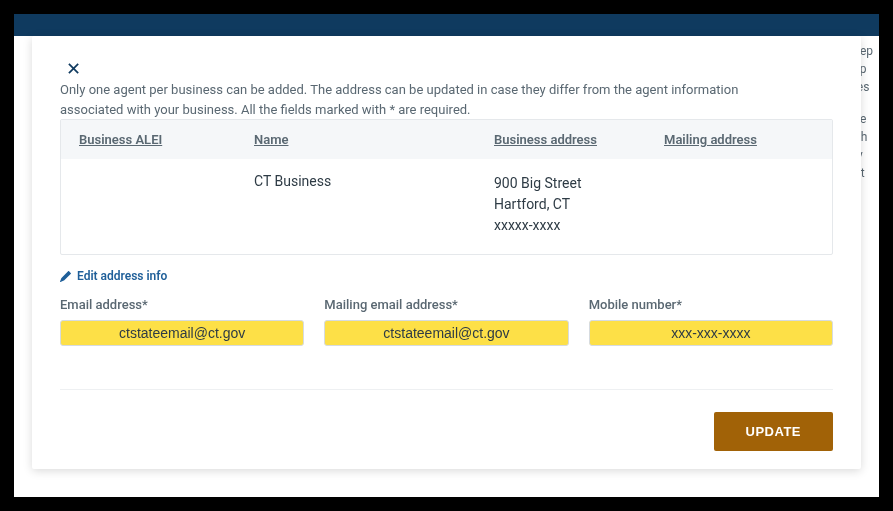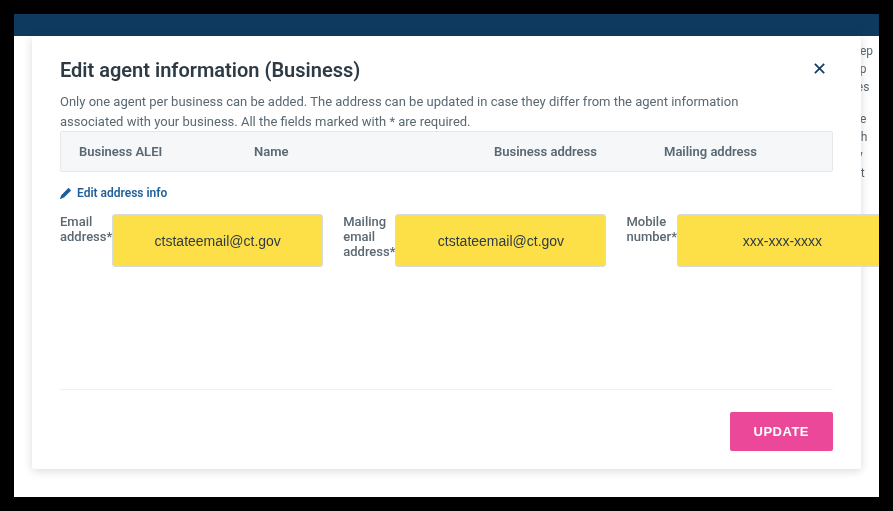--- a/index.html
+++ b/index.html
@@ -88,20 +88,21 @@
       border-radius: 2px;
       margin-bottom: 14px;
     }
     .table-header-row {
       display: flex;
       background: #f5f7f9;
       padding: 12px 18px;
       font-size: 13px;
       font-weight: 600;
       color: #5a6872;
+      text-decoration: underline;
     }
     .table-data-row {
       display: flex;
       padding: 14px 18px 18px 18px;
       font-size: 14px;
       color: #2e3b45;
     }
     .col-alei { flex: 0 0 175px; }
     .col-name { flex: 0 0 200px; }
     .col-baddr { flex: 0 0 210px; padding-left: 40px; }
@@ -120,20 +121,21 @@
     }
     .edit-link svg { width: 11px; height: 11px; }
     .form-row {
       display: flex;
       gap: 20px;
       margin-top: 4px;
     }
     .form-group {
       flex: 1;
       display: flex;
+      flex-direction: column;
     }
     .form-label {
       font-size: 13px;
       color: #5a6872;
       font-weight: 500;
       margin-bottom: 8px;
     }
     .form-input {
       border: 1px solid #d6dbe0;
       border-radius: 3px;
@@ -145,27 +147,27 @@
       text-align: center;
     }
     .modal-footer {
       margin-top: auto;
       padding-top: 22px;
       border-top: 1px solid #eef0f2;
       display: flex;
       justify-content: flex-end;
     }
     .update-btn {
-      background: #ec4899;
+      background: #a16207;
       color: #fff;
       border: none;
       font-size: 13px;
       font-weight: 700;
       letter-spacing: 0.5px;
-      padding: 12px 24px;
+      padding: 12px 32px;
       border-radius: 2px;
       cursor: pointer;
     }
   </style>
 </head>
 <body>
 
 <div class="outer-frame">
   <div class="top-band"></div>
   <div class="bg-text">
@@ -174,34 +176,43 @@
     <div>ines</div>
     <div style="height:14px"></div>
     <div>ase</div>
     <div>n th</div>
     <div>ply</div>
     <div>nt t</div>
   </div>
 
   <div class="modal">
     <div class="modal-header">
-      <h2 class="modal-title">Edit agent information (Business)</h2>
       <button class="close-btn">
         <span>✕</span>
       </button>
     </div>
     <p class="modal-subtitle">Only one agent per business can be added. The address can be updated in case they differ from the agent information associated with your business. All the fields marked with * are required.</p>
 
     <div class="table-wrap">
       <div class="table-header-row">
         <div class="col-alei">Business ALEI</div>
         <div class="col-name">Name</div>
         <div class="col-baddr">Business address</div>
         <div class="col-maddr">Mailing address</div>
       </div>
+      <div class="table-data-row">
+        <div class="col-alei"></div>
+        <div class="col-name">CT Business</div>
+        <div class="col-baddr">
+          <div class="addr-line">900 Big Street</div>
+          <div class="addr-line">Hartford, CT</div>
+          <div class="addr-line">xxxxx-xxxx</div>
+        </div>
+        <div class="col-maddr"></div>
+      </div>
     </div>
 
     <a class="edit-link">
       <svg viewBox="0 0 16 16" fill="#1f5f99">
           <path d="M12.146.146a.5.5 0 0 1 .708 0l3 3a.5.5 0 0 1 0 .708l-10 10a.5.5 0 0 1-.168.11l-5 2a.5.5 0 0 1-.65-.65l2-5a.5.5 0 0 1 .11-.168l10-10z"></path>
         </svg>
       <span>Edit address info</span>
     </a>
 
     <div class="form-row">

